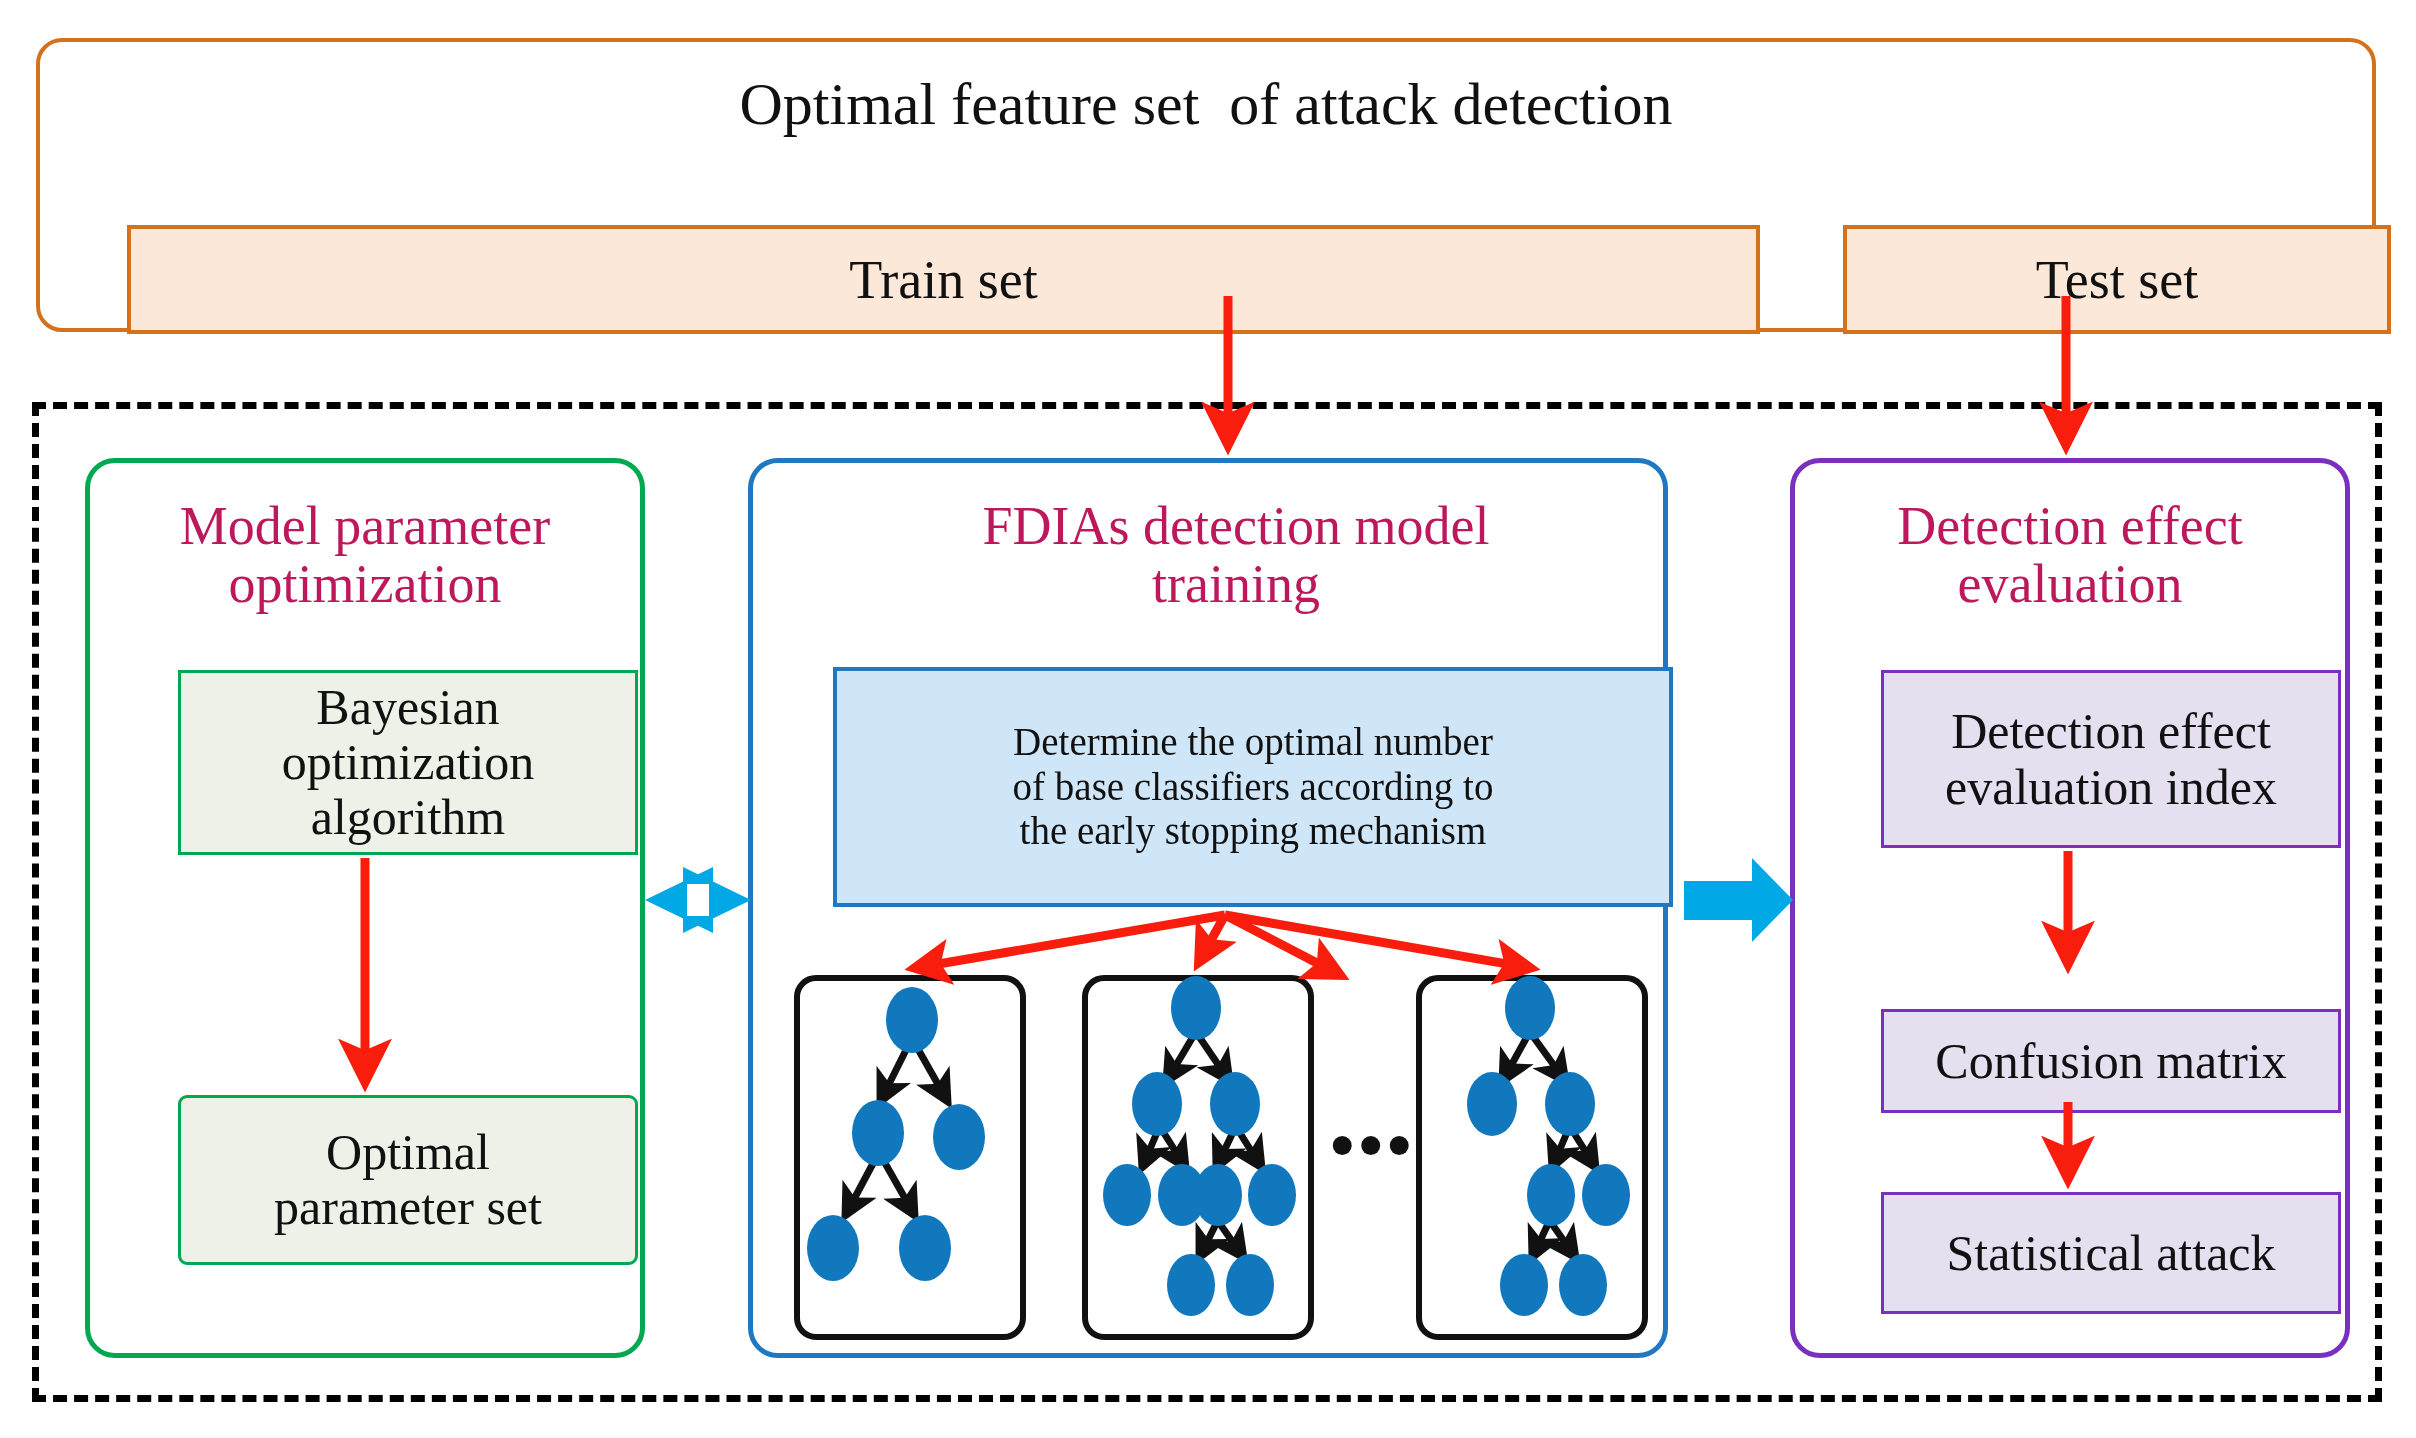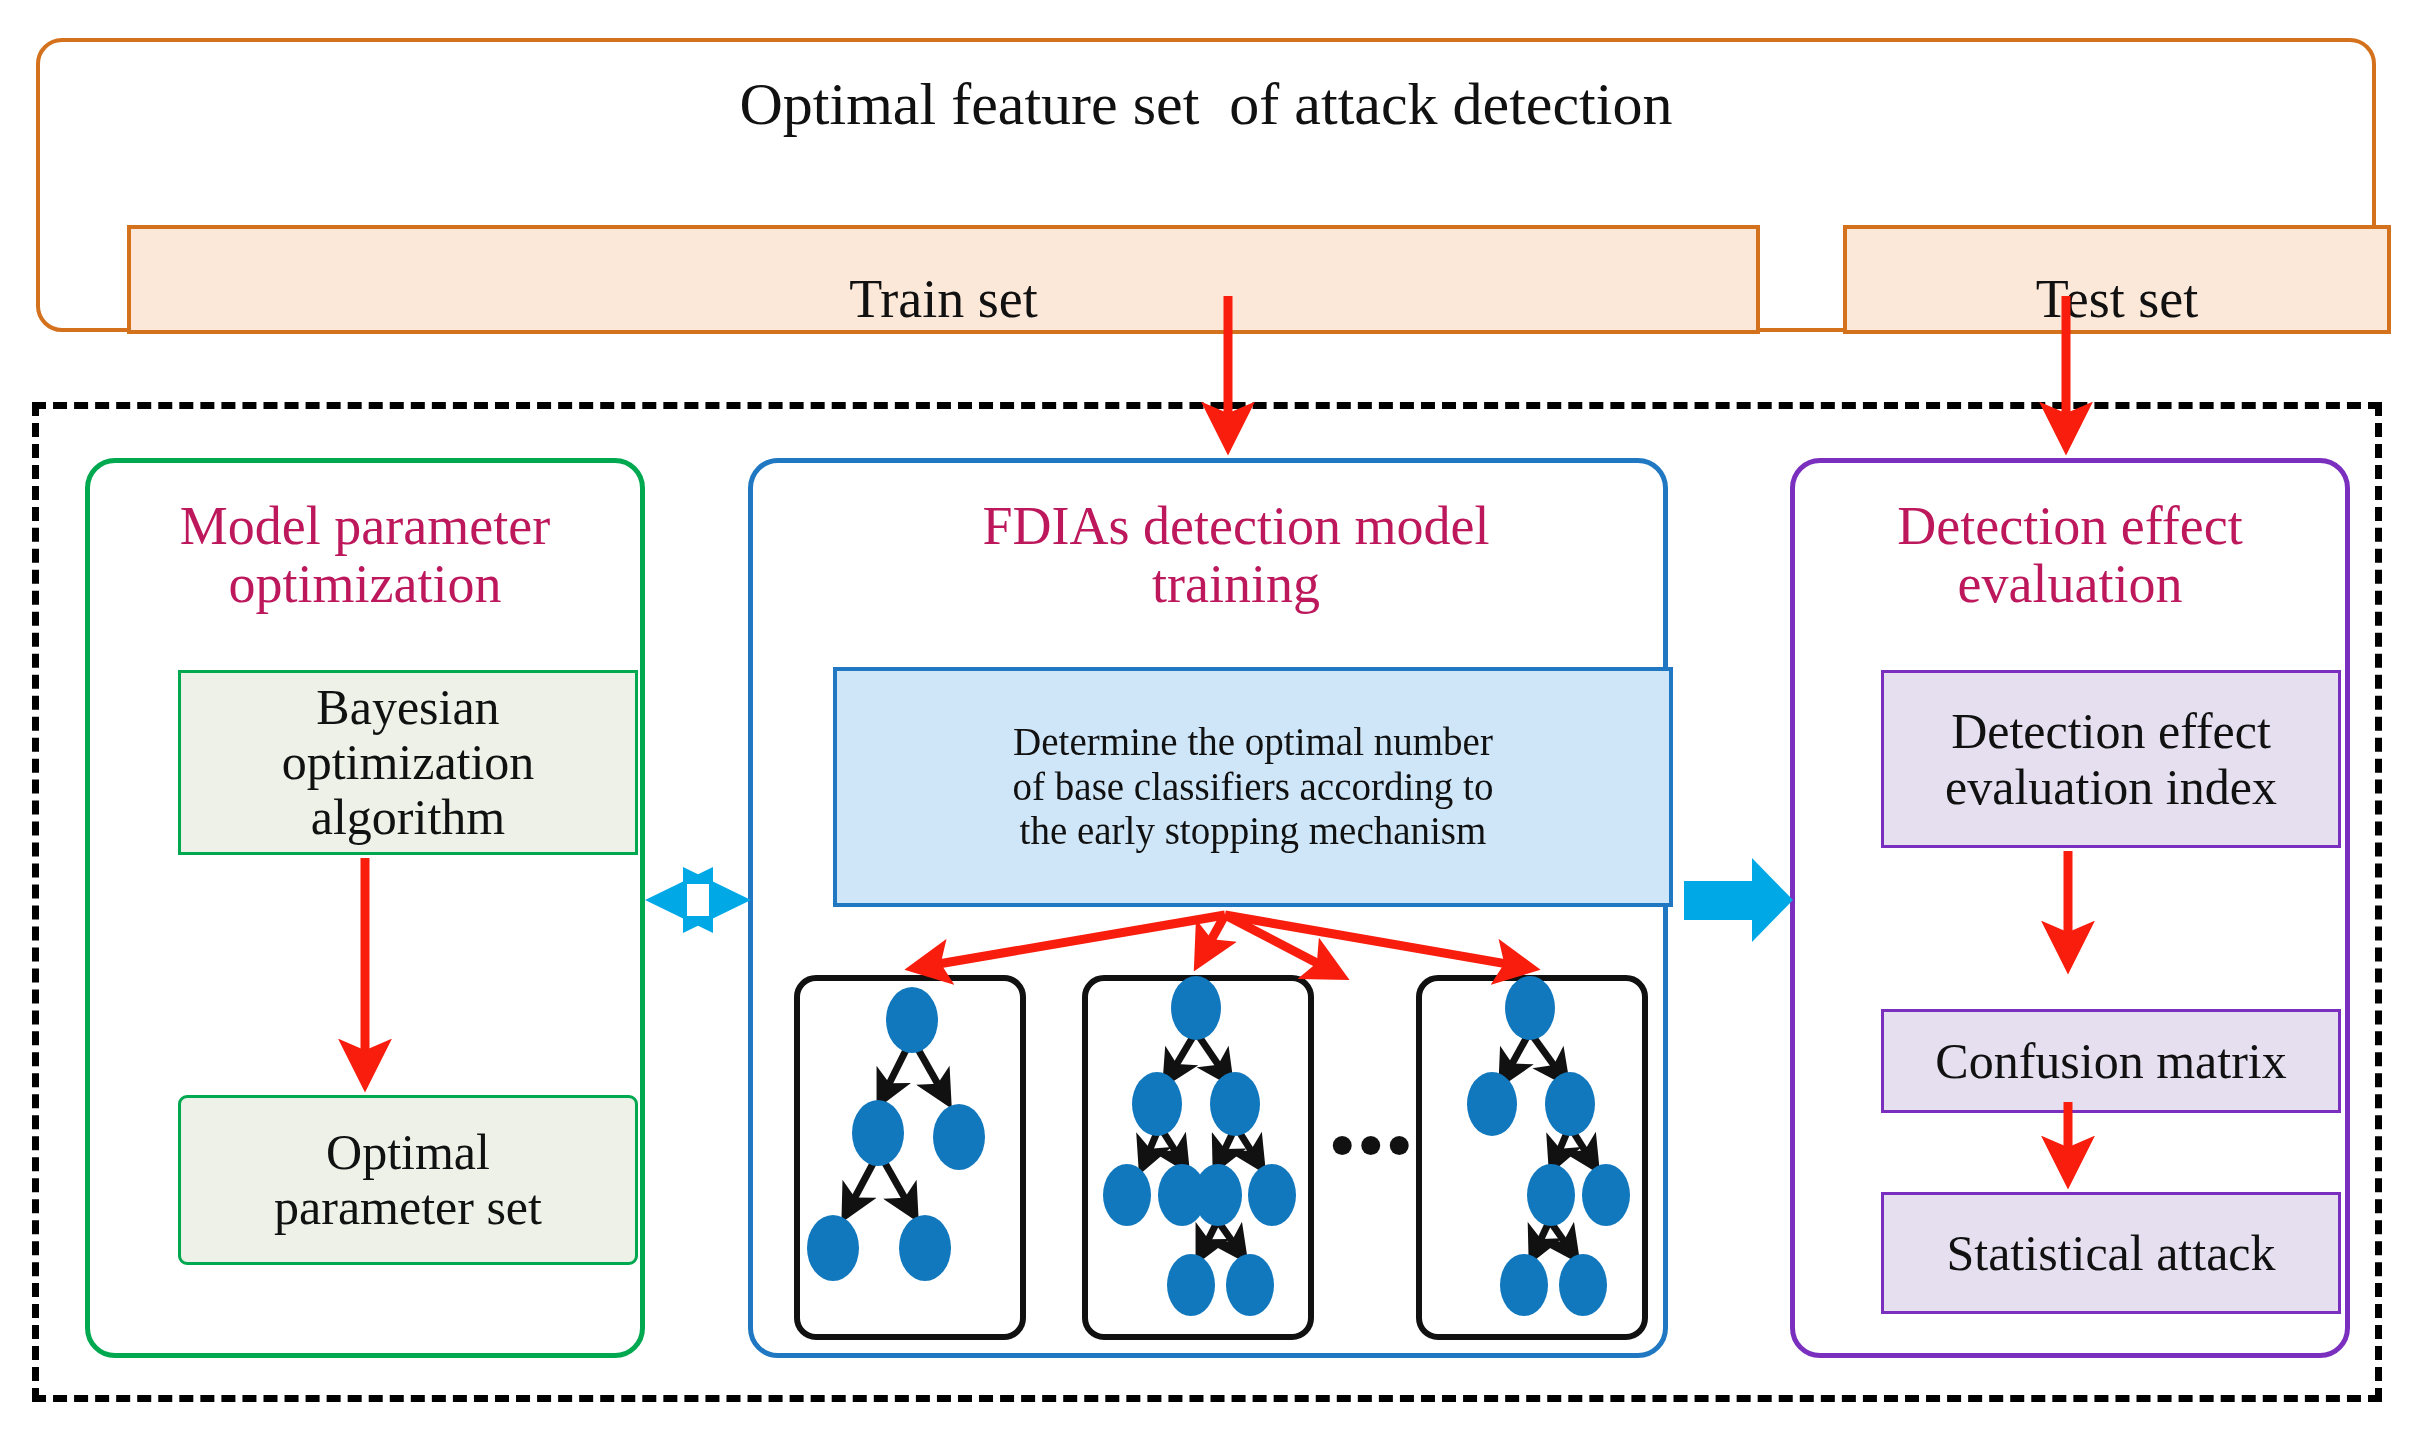--- a/index.html
+++ b/index.html
@@ -48,21 +48,21 @@
     color: #111;
     line-height: 1;
     white-space: pre;
   }
   .set-box {
     position: absolute;
     background: #fbe8d8;
     border: 4px solid #d4711c;
     box-sizing: border-box;
     display: flex;
-    align-items: flex-end;
+    align-items: center;
     justify-content: center;
     font-size: 54px;
     color: #111;
   }
   .train-box { left: 87px;  top: 183px; width: 1633px; height: 109px; }
   .test-box  { left: 1803px; top: 183px; width: 548px;  height: 109px; }
 
   
   .dashed-region {
     position: absolute;

